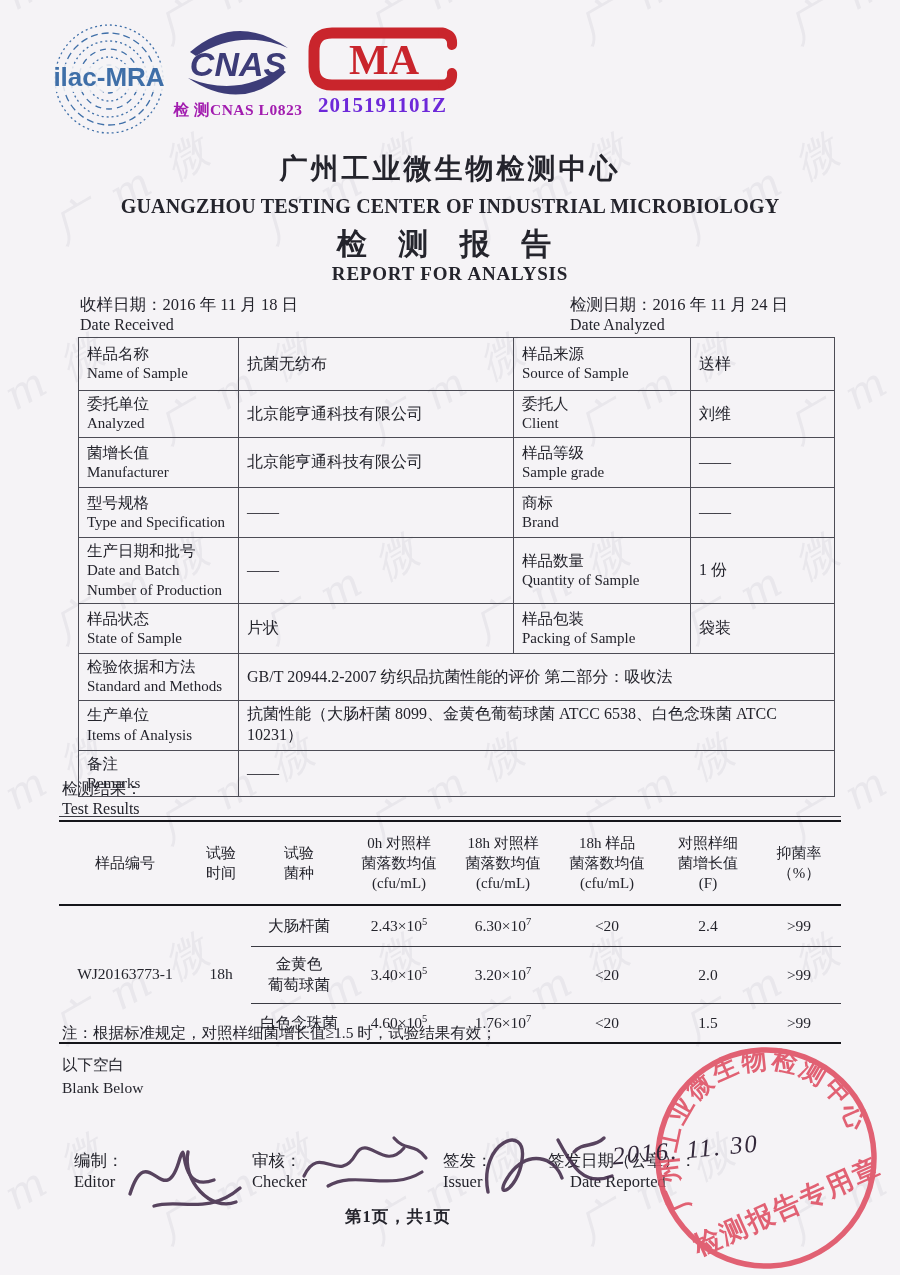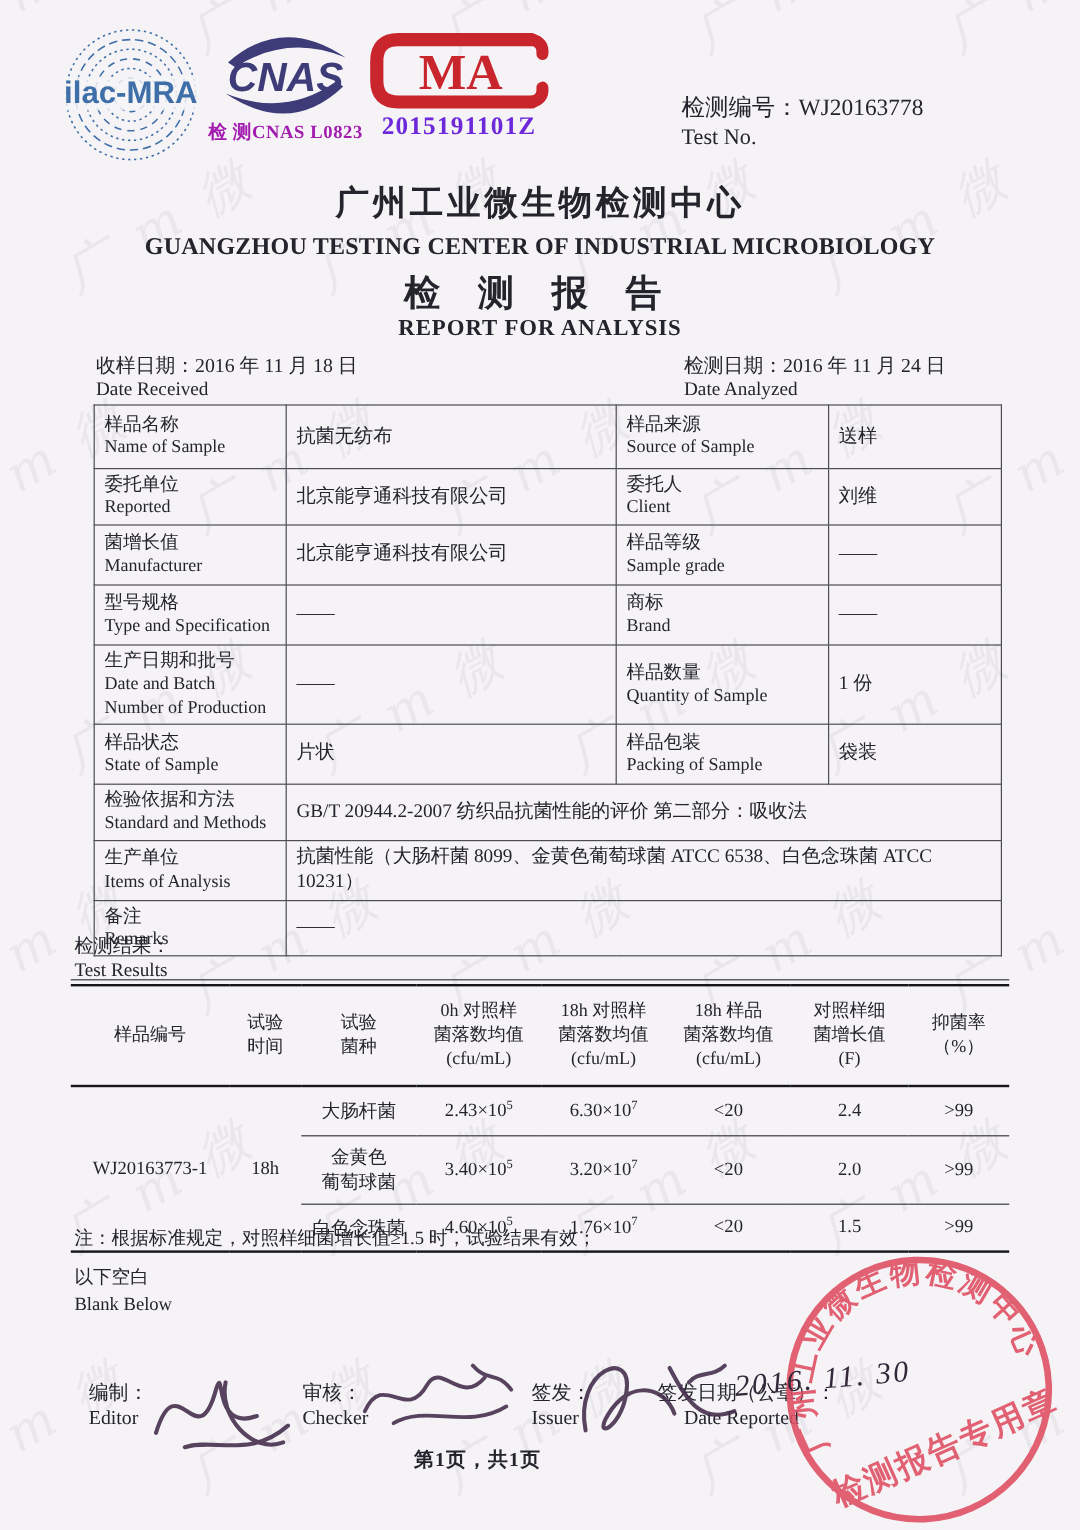--- a/index.html
+++ b/index.html
@@ -159,24 +159,20 @@
   <div class="abs cma-wrap">
     <svg width="152" height="70" viewBox="0 0 152 70">
       <path d="M137,9 H26 Q8,9 8,27 v 16 Q8,61 26,61 H137" fill="none" stroke="#c9252c" stroke-width="11" stroke-linecap="round"></path>
       <path d="M137,9 q 10,2 9,12" fill="none" stroke="#c9252c" stroke-width="10" stroke-linecap="round"></path>
       <path d="M137,61 q 10,-2 9,-12" fill="none" stroke="#c9252c" stroke-width="10" stroke-linecap="round"></path>
       <text x="78" y="50" text-anchor="middle" font-size="42" font-weight="bold" fill="#c9252c" font-family="Liberation Serif, serif">MA</text>
     </svg>
   </div>
   <div class="abs cma-sub">2015191101Z</div>
 
-  <div class="abs testno">
-    <div class="l1"><span>检测编号：</span><span>WJ20163778</span></div>
-    <div class="l2">Test No.</div>
-  </div>
 
   <div class="abs org-cn">广州工业微生物检测中心</div>
   <div class="abs org-en">GUANGZHOU TESTING CENTER OF INDUSTRIAL MICROBIOLOGY</div>
   <div class="abs report-cn">检 测 报 告</div>
   <div class="abs report-en">REPORT FOR ANALYSIS</div>
 
   <div class="abs date-block date-left">
     <div>收样日期：2016 年 11 月 18 日</div>
     <div class="en">Date Received</div>
   </div>
@@ -201,21 +197,21 @@
       <td class="val">抗菌无纺布</td>
       <td class="lbl">
             <div>样品来源</div>
             <div class="en">Source of Sample</div>
           </td>
       <td class="val">送样</td>
     </tr>
     <tr style="height:47px">
       <td class="lbl">
             <div>委托单位</div>
-            <div class="en">Reported</div>
+            <div class="en">Analyzed</div>
           </td>
       <td class="val">北京能亨通科技有限公司</td>
       <td class="lbl">
             <div>委托人</div>
             <div class="en">Client</div>
           </td>
       <td class="val">刘维</td>
     </tr>
     <tr style="height:50px">
       <td class="lbl">

